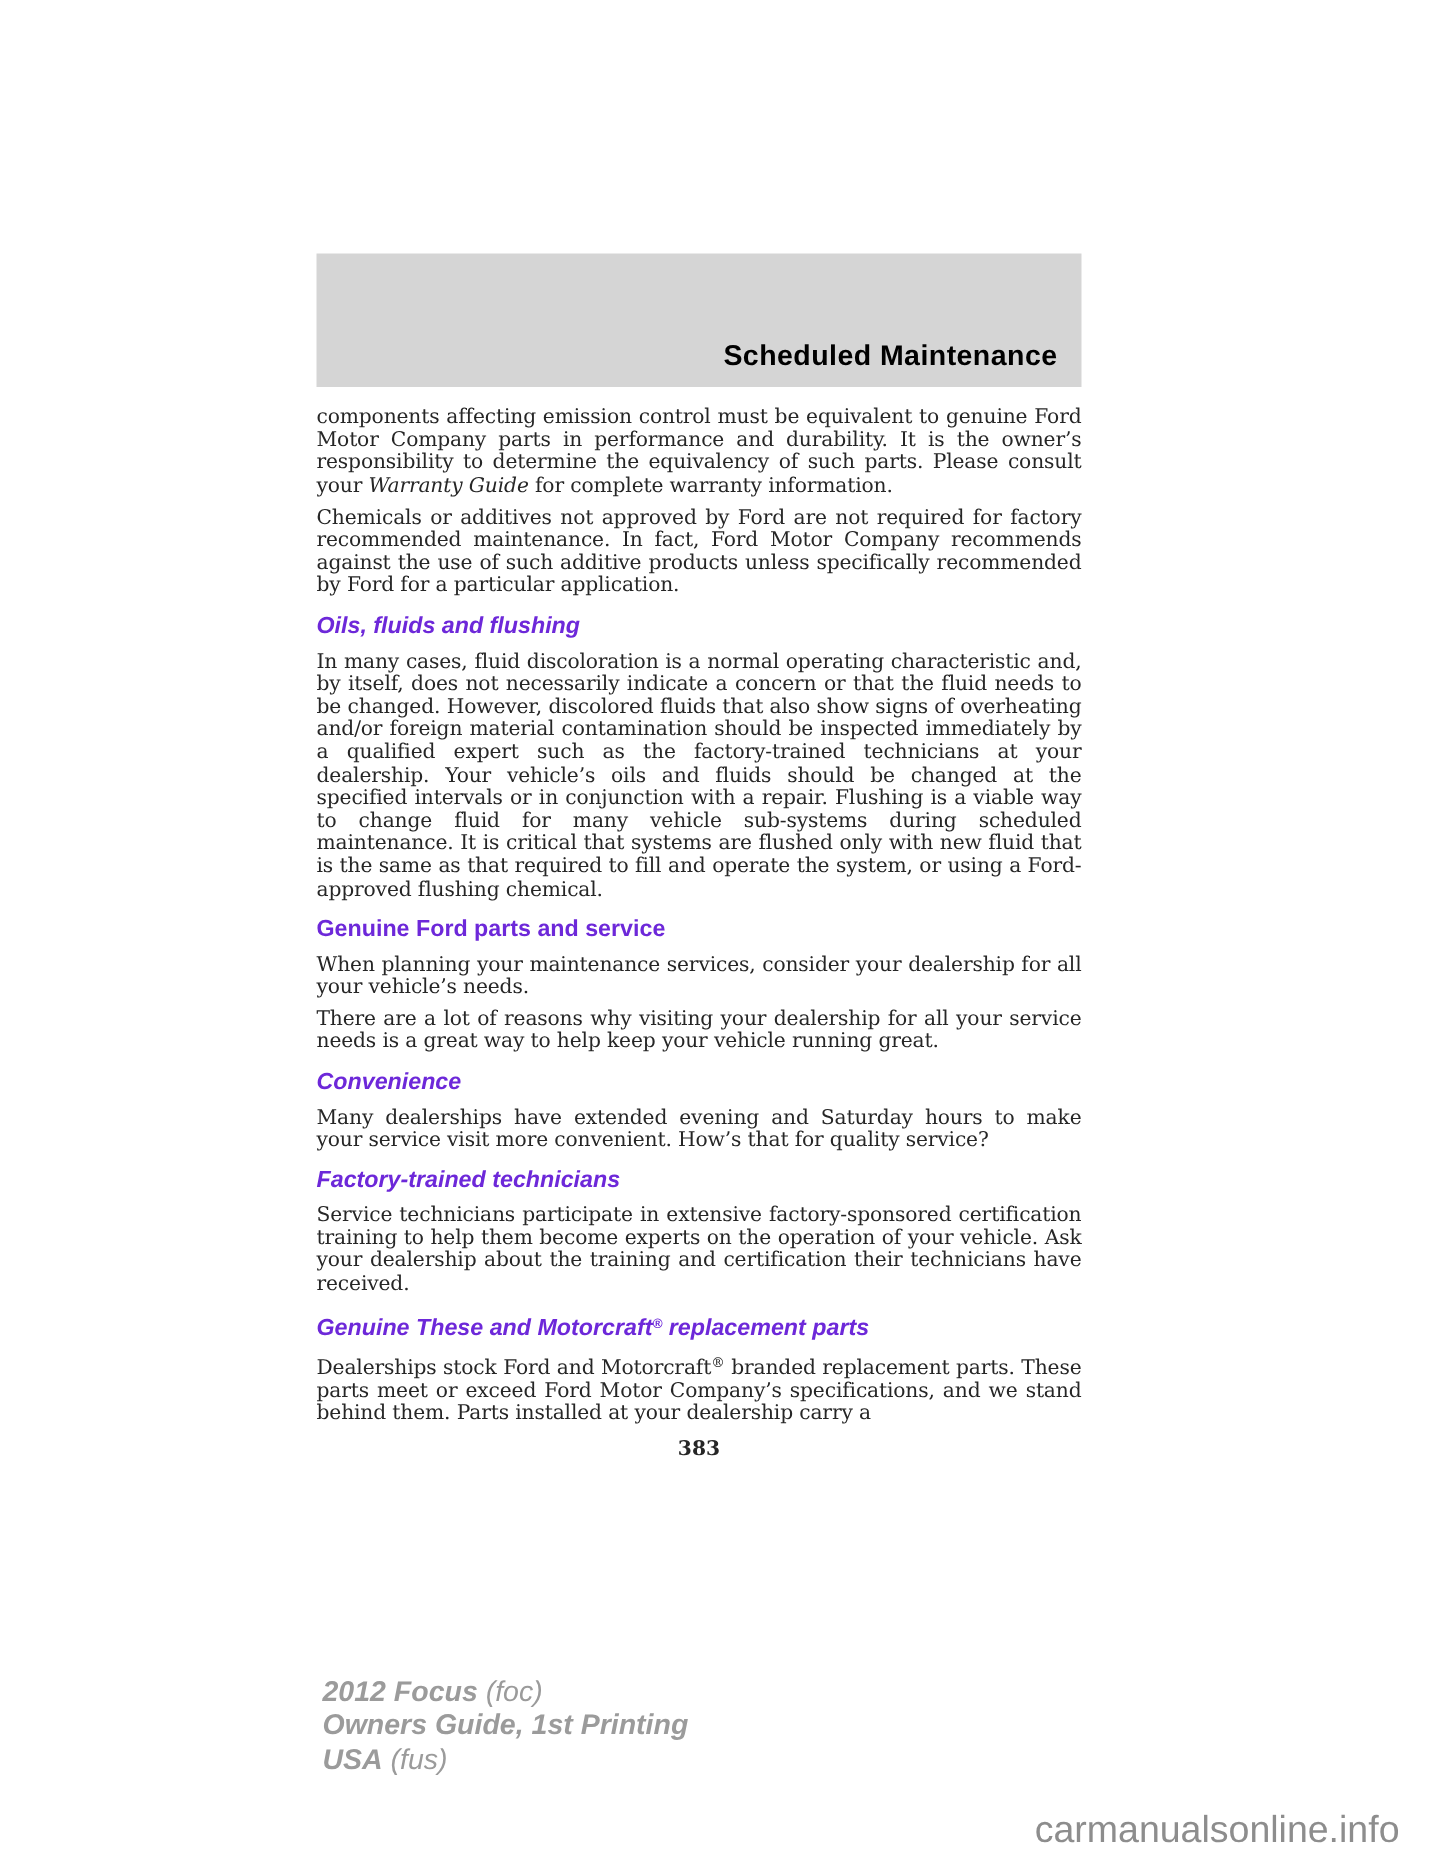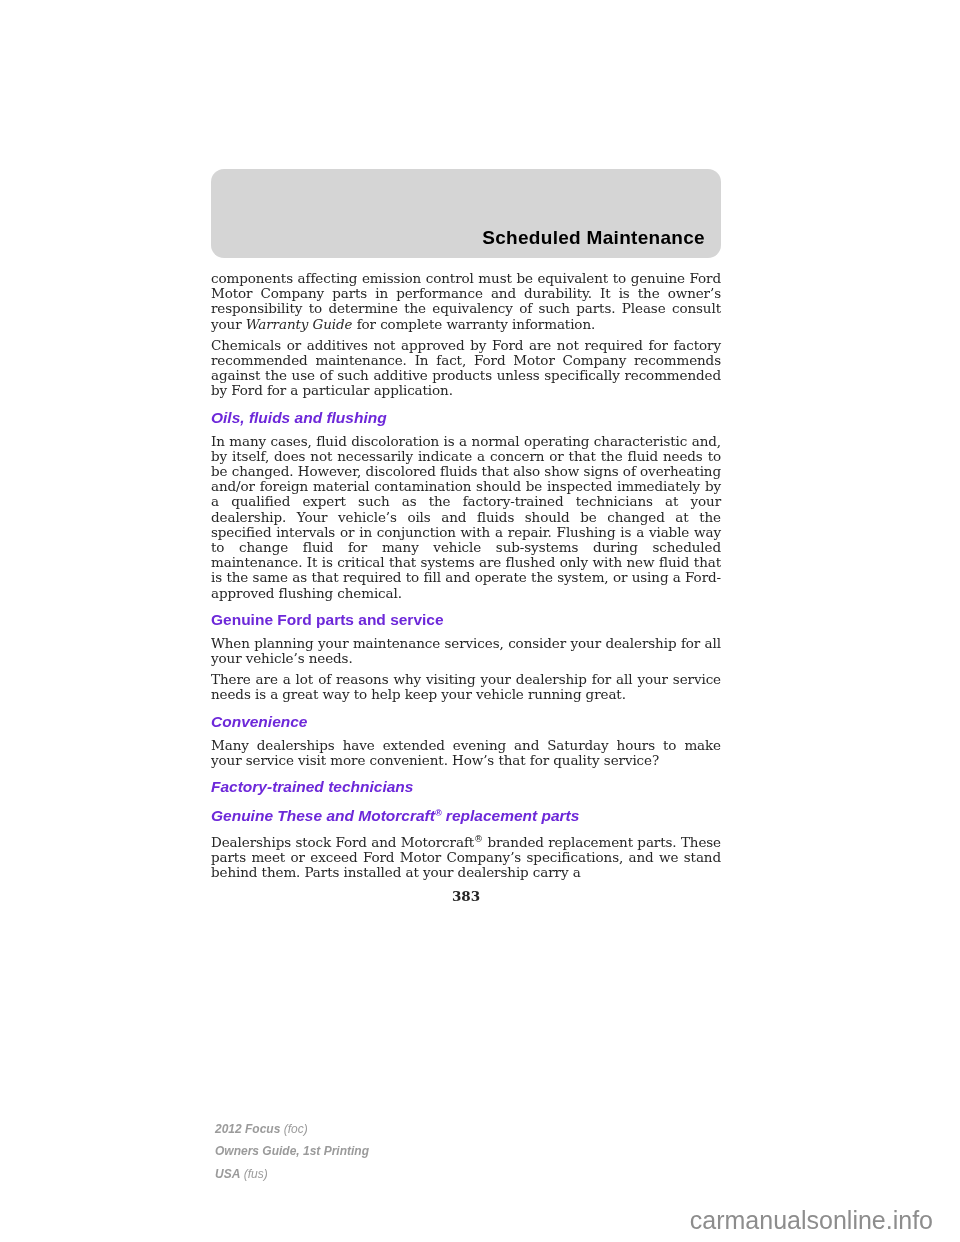--- a/index.html
+++ b/index.html
@@ -23,21 +23,20 @@
     width: 510px;
   }
   .chapter-bar {
     background: var(--header-bar, #d5d5d5);
     height: 89px;
     box-sizing: border-box;
     display: flex;
     align-items: flex-end;
     justify-content: flex-end;
     padding: 0 16px 9px 0;
-    border-radius: 13px;
   }
   .chapter-title {
     font-family: "Liberation Sans", sans-serif;
     font-weight: bold;
     font-size: 19px;
     letter-spacing: 0.3px;
     color: #000000;
   }
   .body-text {
     margin-top: 13px;
@@ -71,21 +70,21 @@
     margin-top: 7px;
     color: var(--body-text, #262626);
     font-weight: bold;
   }
   .print-footer {
     position: absolute;
     left: 215px;
     top: 1118px;
     font-family: "Liberation Sans", sans-serif;
     font-style: italic;
-    font-size: 12px;
+    font-size: 19px;
     line-height: 22.3px;
     color: var(--footer-gray, #9b9b9b);
   }
   .f-bold { font-weight: bold; }
   .f-light { font-weight: normal; }
   .watermark {
     position: absolute;
     right: 27px;
     top: 1206px;
     font-family: "Liberation Sans", sans-serif;
@@ -119,20 +118,21 @@
       <p>When planning your maintenance services, consider your dealership for all your vehicle’s needs.</p>
 
       <p>There are a lot of reasons why visiting your dealership for all your service needs is a great way to help keep your vehicle running great.</p>
 
       <h3 class="subhead italic">Convenience</h3>
 
       <p>Many dealerships have extended evening and Saturday hours to make your service visit more convenient. How’s that for quality service?</p>
 
       <h3 class="subhead italic">Factory-trained technicians</h3>
 
+      <p>Service technicians participate in extensive factory-sponsored certification training to help them become experts on the operation of your vehicle. Ask your dealership about the training and certification their technicians have received.</p>
 
       <h3 class="subhead italic"><span>Genuine These and Motorcraft</span><span class="reg-mark">®</span><span> replacement parts</span></h3>
 
       <p><span>Dealerships stock Ford and Motorcraft</span><span class="reg-mark">®</span><span> branded replacement parts. These parts meet or exceed Ford Motor Company’s specifications, and we stand behind them. Parts installed at your dealership carry a</span></p>
 
       <div class="page-number">383</div>
 
     </main>
   </div>
 

